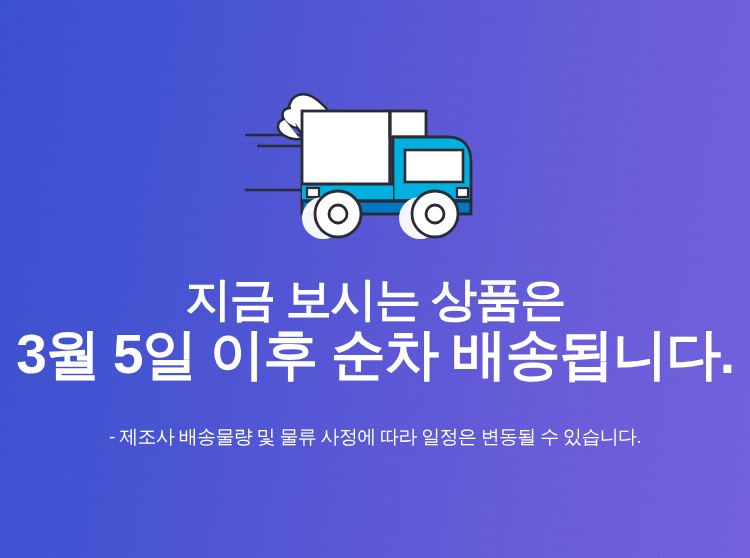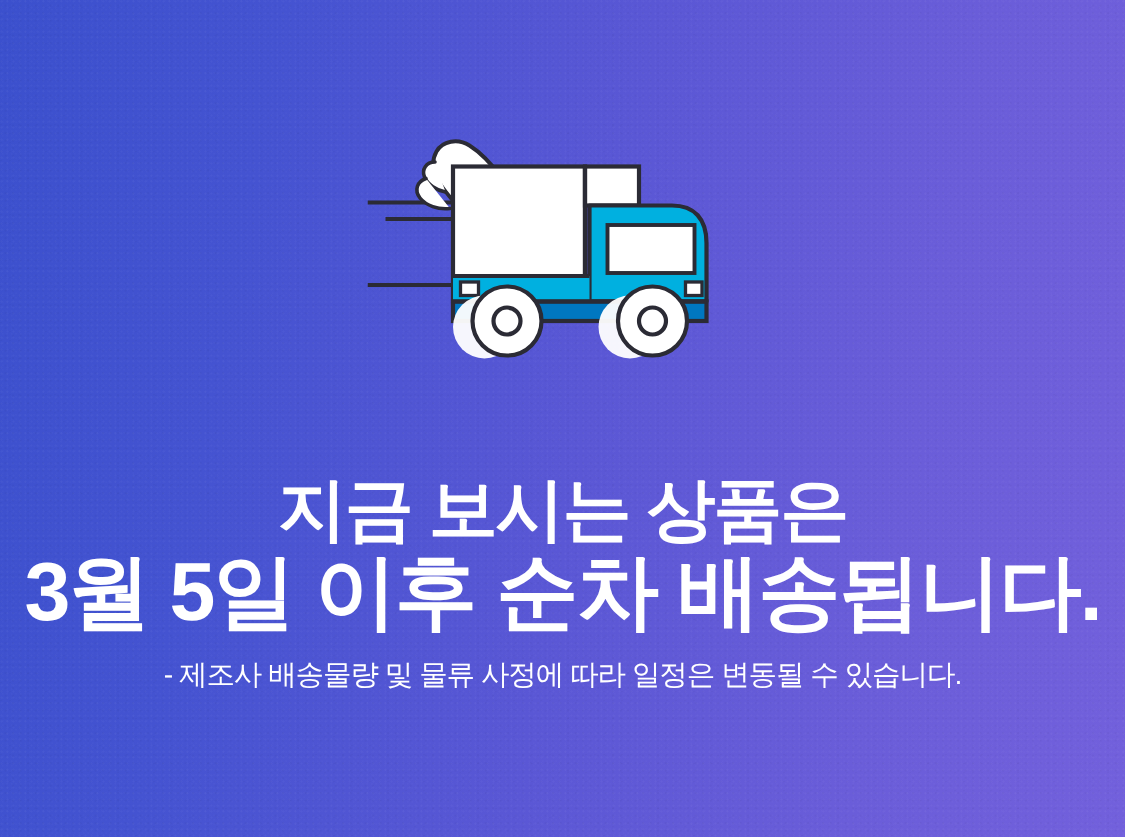--- a/index.html
+++ b/index.html
@@ -51,38 +51,37 @@
     display: block;
   }
 
   
   .copy {
     position: absolute;
     left: 0;
     top: 272px;
     width: 750px;
     text-align: center;
-    margin-top: 40px;
   }
   .headline {
     color: #ffffff;
     font-size: 46px;
     font-weight: 700;
     letter-spacing: -1.4px;
     line-height: 55px;
     white-space: nowrap;
   }
   .headline-line2 {
     font-size: 55px;
   }
 
   .subcopy {
     position: absolute;
     left: 0;
-    top: 438px;
+    top: 424px;
     width: 750px;
     text-align: center;
   }
   .subnote {
     color: #ffffff;
     font-size: 19px;
     font-weight: 400;
     letter-spacing: -0.7px;
     line-height: 26px;
     white-space: nowrap;

